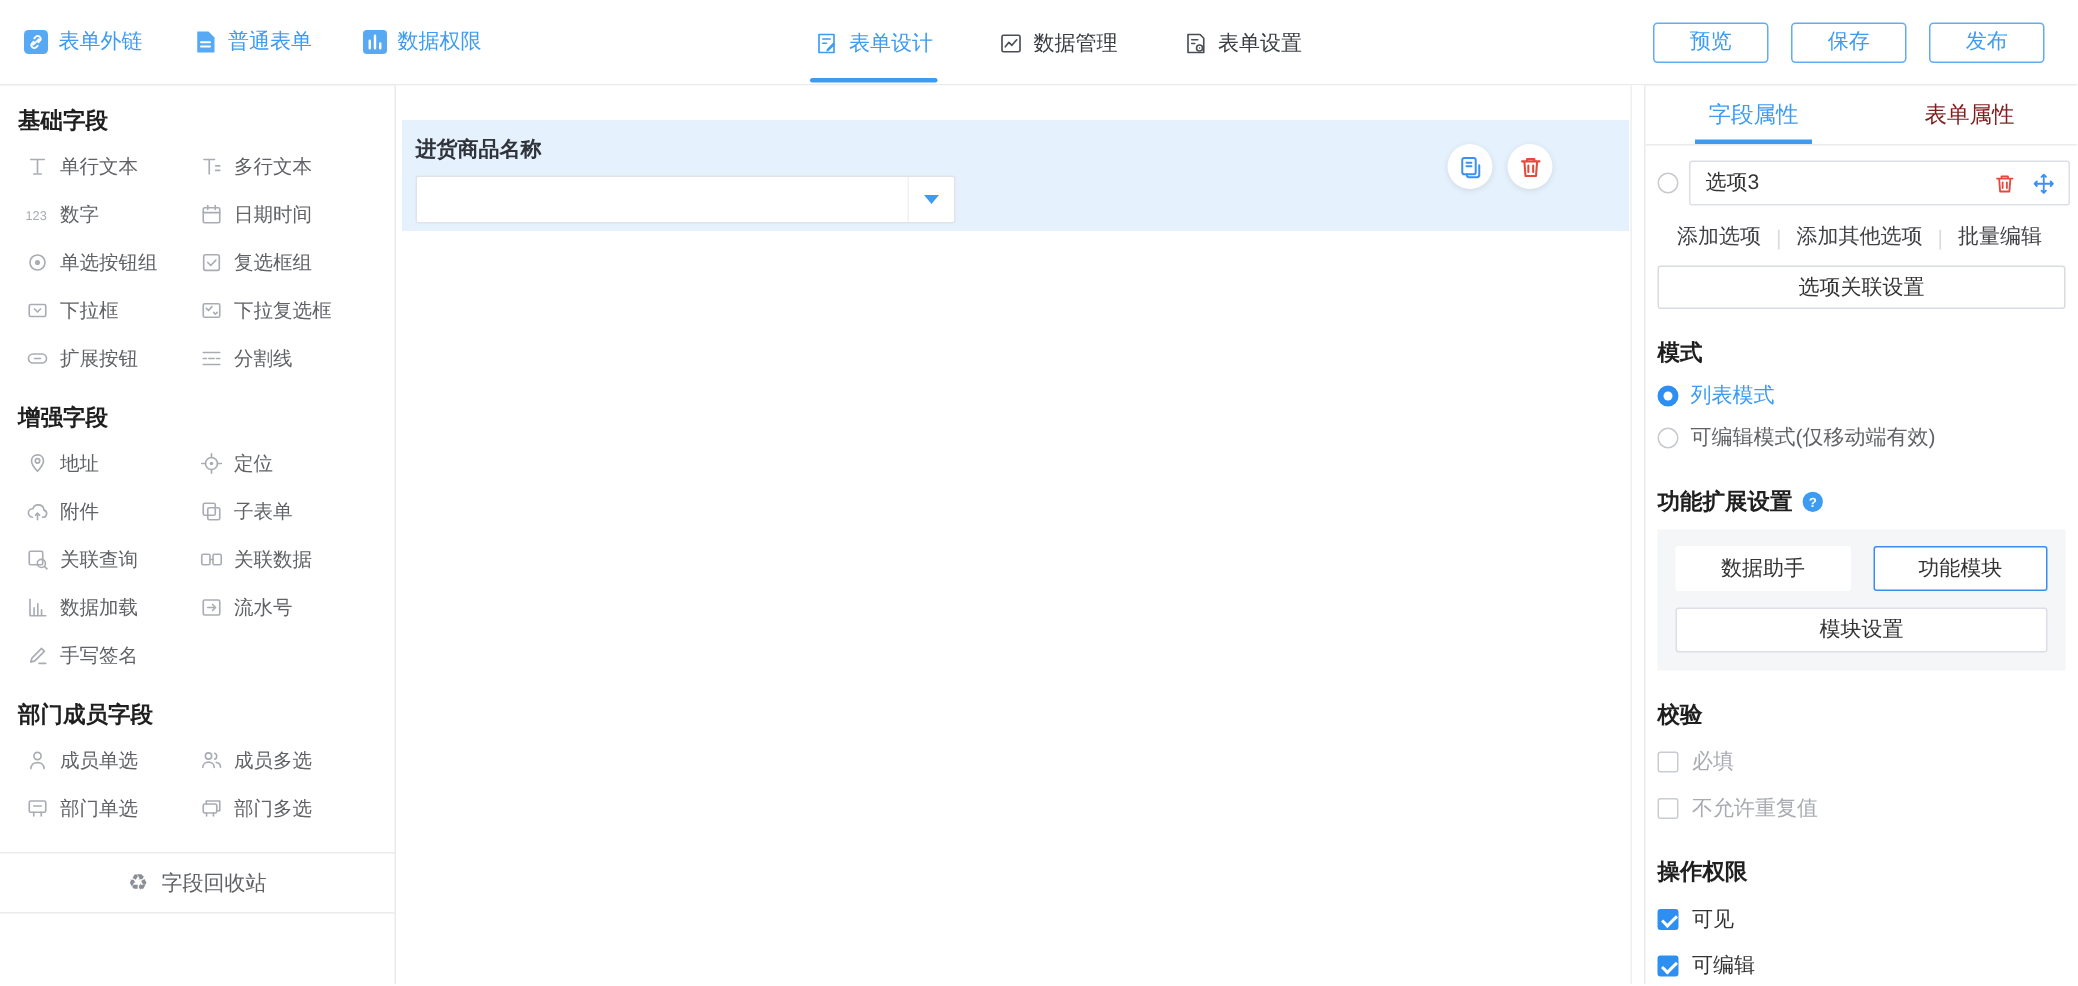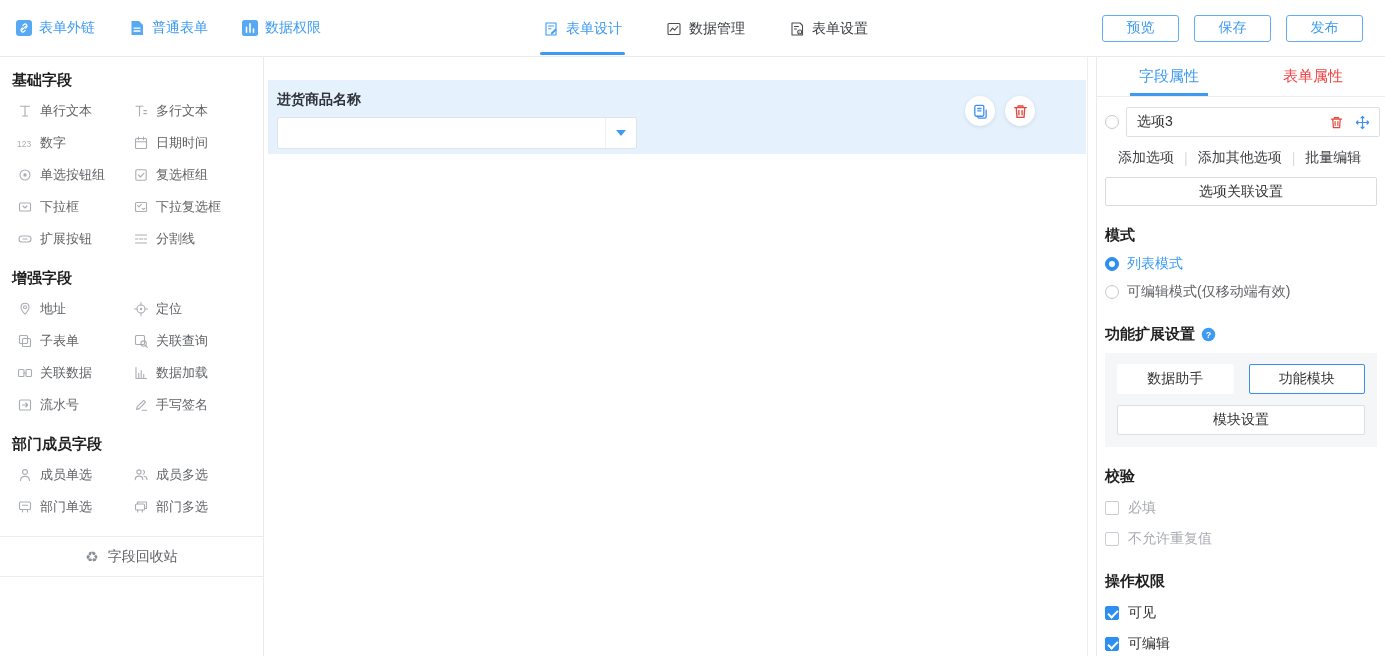--- a/index.html
+++ b/index.html
@@ -42,21 +42,21 @@
   .select-box { margin:8px 0 0 9px; width:360px; height:32px; background:#fff; border:1px solid #e0e3e8; border-radius:2px; display:flex; align-items:center; cursor:pointer; }
   .caret-area { margin-left:auto; width:31px; height:100%; border-left:1px solid #f0f1f3; display:flex; align-items:center; justify-content:center; }
   .caret-down { width:0; height:0; border-left:5px solid transparent; border-right:5px solid transparent; border-top:6px solid #3d9bf2; }
   .card-actions { position:absolute; top:16px; right:51px; display:flex; gap:10px; }
   .icon-circle { width:30px; height:30px; border-radius:50%; background:#fff; display:flex; align-items:center; justify-content:center; box-shadow:0 1px 4px rgba(0,0,0,.10); cursor:pointer; }
   .icon-circle .ic { width:17px; height:17px; display:inline-flex; }
 
   
   .panel { width:289px; flex:none; border-left:1px solid #eaeaea; background:#fff; overflow:hidden; }
   .panel-tabs { height:40px; display:flex; border-bottom:1px solid #ececec; }
-  .p-tab { flex:1; display:flex; align-items:center; justify-content:center; font-size:15px; color:#ef4444; position:relative; cursor:pointer; }
+  .p-tab { flex:1; display:flex; align-items:center; justify-content:center; font-size:15px; color:#7f1d1d; position:relative; cursor:pointer; }
   .p-tab.active { color:#3d9bf2; }
   .p-tab.active::after { content:""; position:absolute; bottom:0; left:50%; transform:translateX(-50%); width:78px; height:3px; background:#3d9bf2; }
   .panel-body { padding:10px 8px 0 8px; }
   .option-row { display:flex; align-items:center; gap:7px; }
   .radio { width:14px; height:14px; border-radius:50%; border:1px solid #c6c9cd; background:#fff; flex:none; position:relative; cursor:pointer; }
   .radio.checked { background:#2e8ff2; border-color:#2e8ff2; }
   .radio.checked::after { content:""; position:absolute; left:3px; top:3px; right:3px; bottom:3px; background:#fff; border-radius:50%; }
   .option-input { flex:1; height:30px; border:1px solid #dcdfe6; border-radius:2px; background:#fff; display:flex; align-items:center; gap:11px; padding:0 9px 0 10px; }
   .option-input input { flex:1; min-width:0; border:none; outline:none; font-size:14px; color:#333; font-family:inherit; }
   .mini-ico { width:15px; height:15px; display:inline-flex; cursor:pointer; flex:none; }
@@ -263,20 +263,29 @@
               <circle cx="8" cy="8" r="4"></circle>
               <path d="M8 1.5V4M8 12v2.5M1.5 8H4M12 8h2.5"></path>
               <circle cx="8" cy="8" r="1.2" fill="currentColor" stroke="none"></circle>
             </svg>
           </span>
           <span>定位</span>
         </div>
       <div class="f-item">
           <span class="f-ico">
             <svg viewBox="0 0 16 16" width="100%" height="100%" fill="none" stroke="currentColor" stroke-width="1.1" stroke-linecap="round" stroke-linejoin="round">
+              <path d="M4.6 11.8a2.8 2.8 0 0 1 .3-5.6 3.8 3.8 0 0 1 7.4.9 2.4 2.4 0 0 1-.9 4.7"></path>
+              <path d="M8 13.5V9.2M6.6 10.5L8 9.1l1.4 1.4"></path>
+            </svg>
+          </span>
+          <span>附件</span>
+        </div>
+      <div class="f-item">
+          <span class="f-ico">
+            <svg viewBox="0 0 16 16" width="100%" height="100%" fill="none" stroke="currentColor" stroke-width="1.1" stroke-linecap="round" stroke-linejoin="round">
               <rect x="2.5" y="2.5" width="8" height="8" rx="1"></rect>
               <rect x="5.5" y="5.5" width="8" height="8" rx="1"></rect>
             </svg>
           </span>
           <span>子表单</span>
         </div>
       <div class="f-item">
           <span class="f-ico">
             <svg viewBox="0 0 16 16" width="100%" height="100%" fill="none" stroke="currentColor" stroke-width="1.1" stroke-linecap="round" stroke-linejoin="round">
               <rect x="2.5" y="2.5" width="9" height="9" rx="1"></rect>

